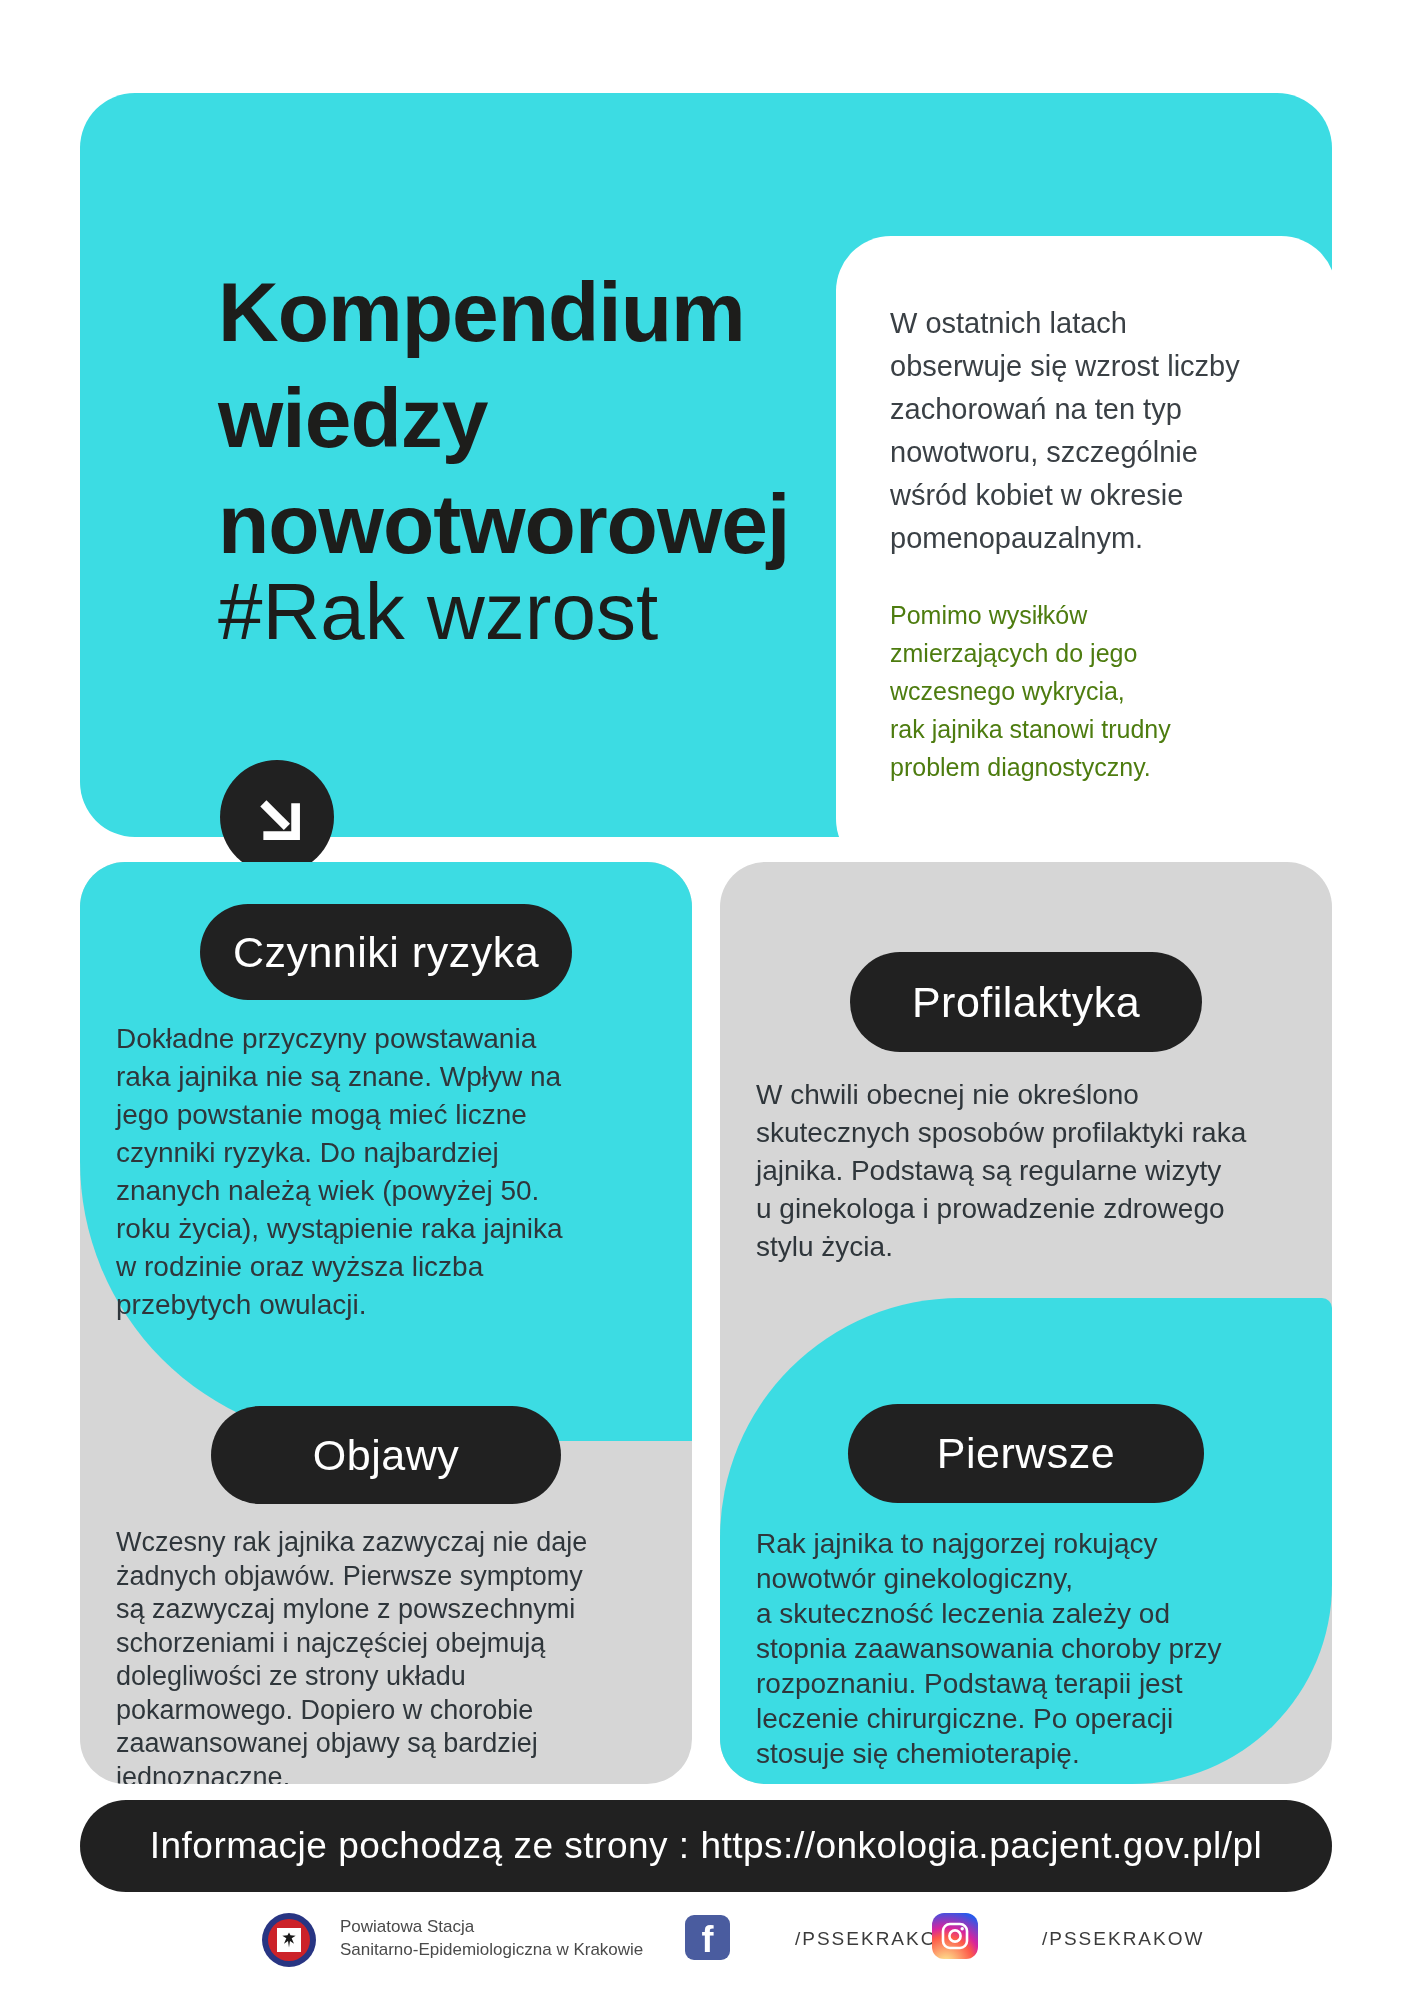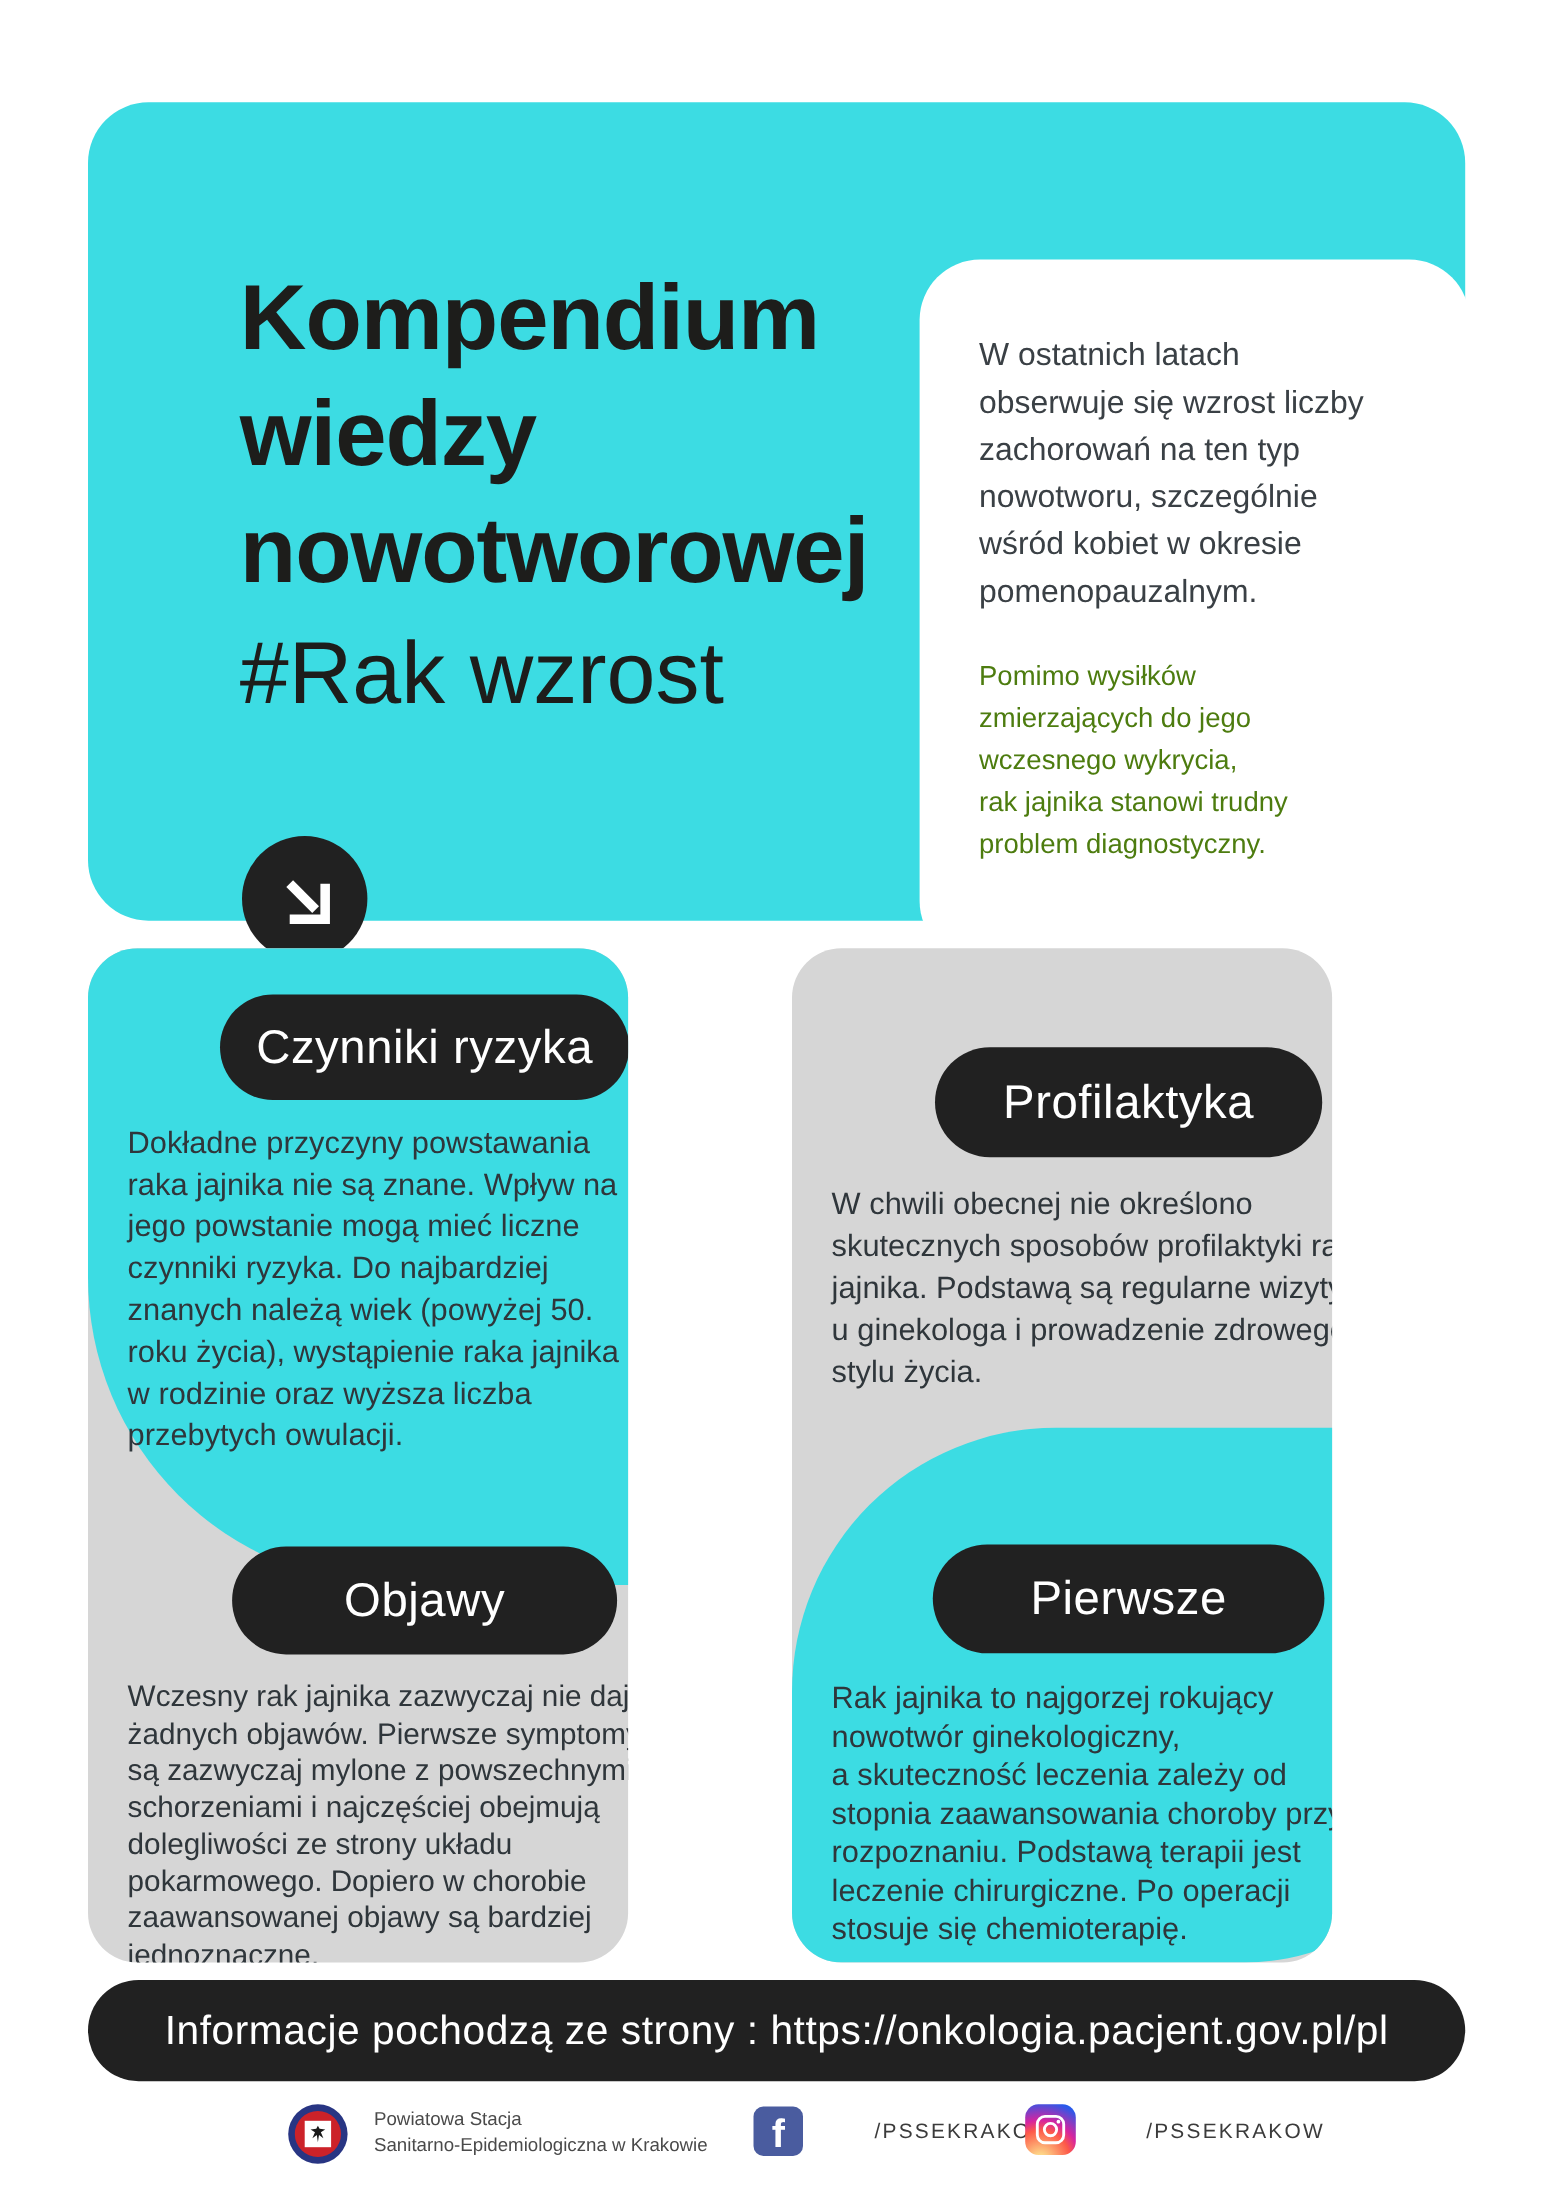--- a/index.html
+++ b/index.html
@@ -13,21 +13,21 @@
   .hero{left:80px;top:93px;width:1252px;height:744px;background:#3cdce3;border-radius:55px;}
   .hero-title{left:138px;top:142px;width:640px;font-weight:700;font-size:84px;line-height:106px;color:#1d1d1b;letter-spacing:-1px;}
   .hero-sub{left:138px;top:466px;width:640px;font-weight:400;font-size:80px;line-height:106px;color:#1d1d1b;}
   .arrow-circle{left:140px;top:667px;width:114px;height:114px;border-radius:50%;background:#212121;display:flex;align-items:center;justify-content:center;}
 
   .intro-card{left:756px;top:143px;width:500px;height:638px;background:#ffffff;border-radius:55px;}
   .intro-p1{left:54px;top:66px;width:410px;font-size:29px;line-height:43px;color:#3a4045;white-space:pre-line;}
   .intro-p2{left:54px;top:360px;width:400px;font-size:25px;line-height:38px;color:#4d7c0f;white-space:pre-line;}
 
   
-  .col{top:862px;width:491px;height:922px;background:#d6d6d6;border-radius:45px;overflow:hidden;}
+  .col{top:862px;width:612px;height:922px;background:#d6d6d6;border-radius:45px;overflow:hidden;}
   .col-left{left:80px;}
   .col-right{left:720px;}
   .teal-top{left:0;top:0;width:612px;height:579px;background:#3cdce3;border-radius:0 0 0 280px;}
   .teal-bottom{left:0;top:436px;width:612px;height:486px;background:#3cdce3;border-radius:240px 10px 200px 0;}
 
   .pill{background:#212121;border-radius:50px;display:flex;align-items:center;justify-content:center;
         color:#ffffff;font-weight:300;font-size:43px;letter-spacing:0.5px;}
   .pill-czynniki{left:120px;top:42px;width:372px;height:96px;}
   .pill-profilaktyka{left:130px;top:90px;width:352px;height:100px;}
   .pill-objawy{left:131px;top:544px;width:350px;height:98px;}
@@ -59,21 +59,21 @@
   .social-label{top:1928px;font-size:19px;letter-spacing:2px;color:#3b3b3b;margin-left:48px;}
   .fb-label{left:747px;}
   .ig-label{left:994px;}
 </style>
 </head>
 <body>
 
 <div id="page">
 
   <div class="abs hero">
-    <div class="abs hero-title" style="white-space:pre-line;">Kompendium
+    <div class="abs hero-title" style="white-space:pre-line;margin-top:24px;">Kompendium
 wiedzy
 nowotworowej</div>
     <div class="abs hero-sub">#Rak wzrost</div>
 
     <div class="abs arrow-circle">
       <svg width="62" height="62" viewBox="0 0 100 100">
         <line x1="28" y1="28" x2="66" y2="66" stroke="#ffffff" stroke-width="14"></line>
         <path d="M28 80 L80 80 L80 28" fill="none" stroke="#ffffff" stroke-width="14"></path>
       </svg>
     </div>

